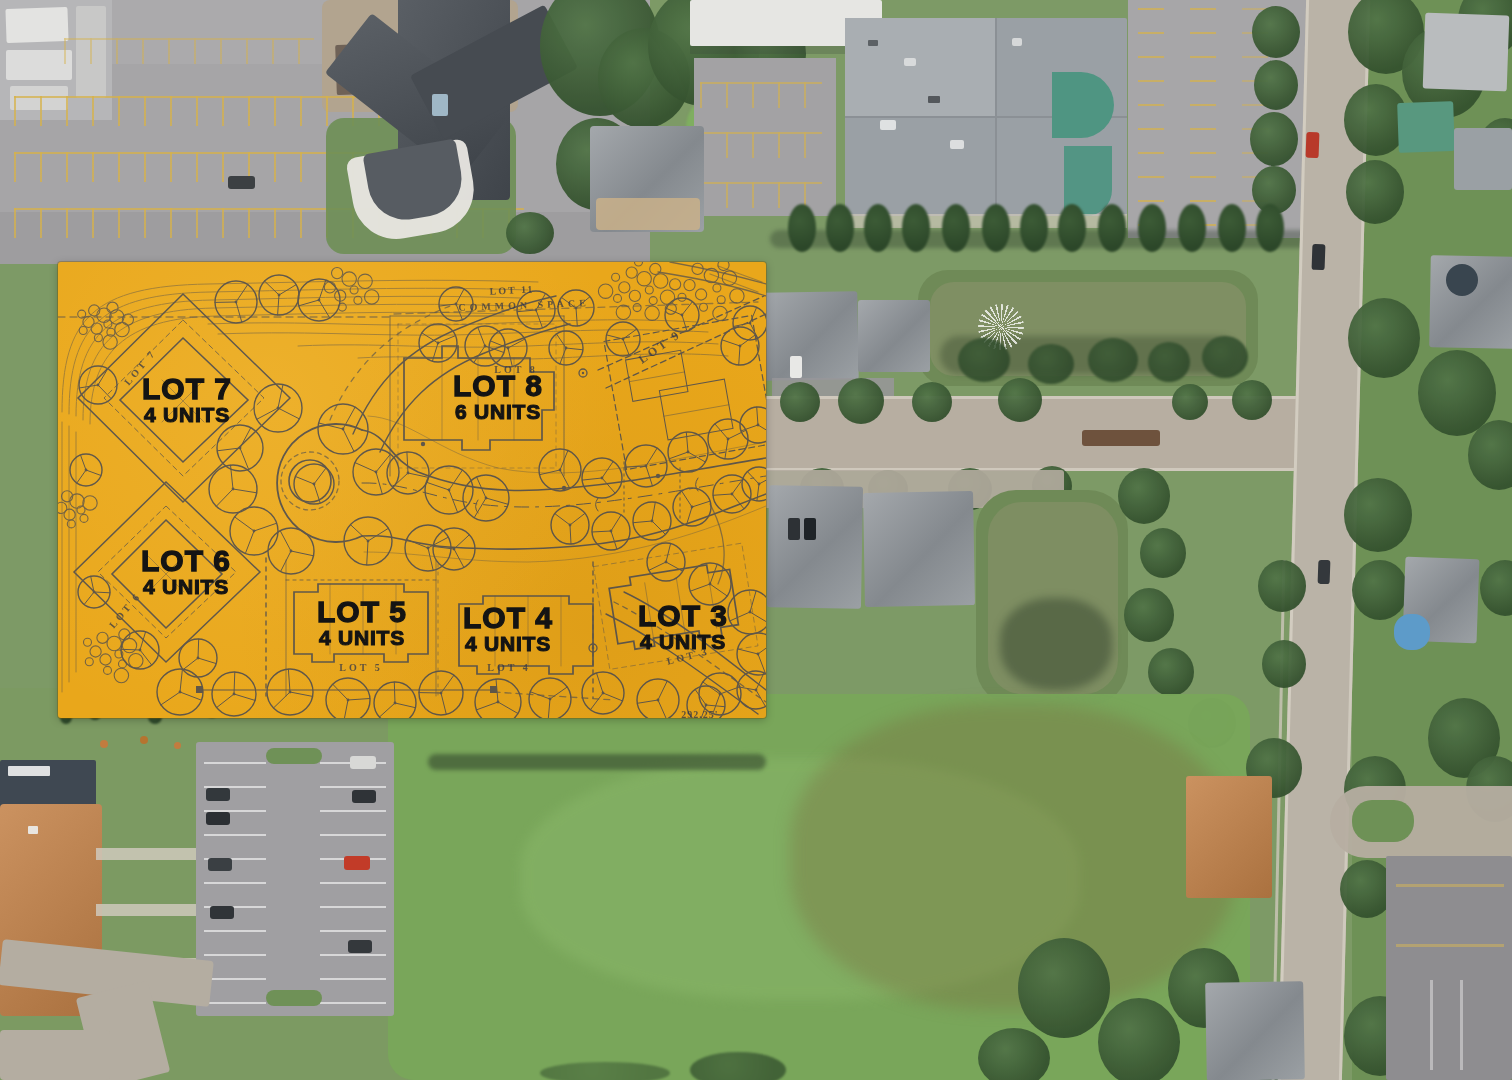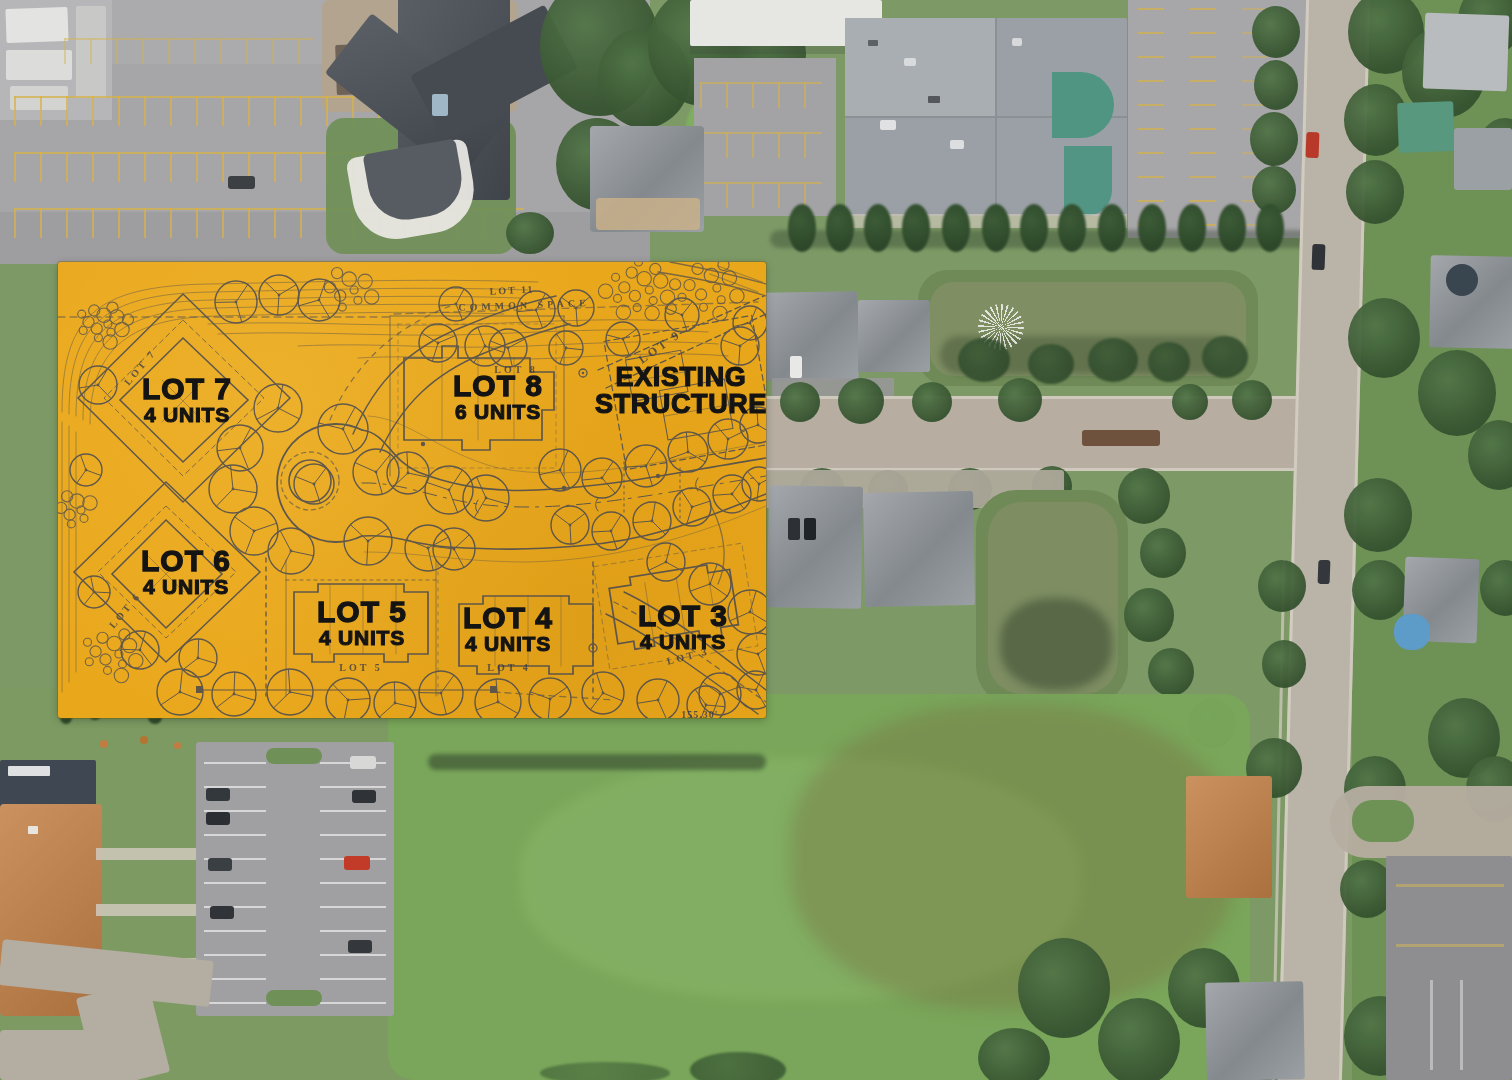--- a/index.html
+++ b/index.html
@@ -881,24 +881,20 @@
 
   <div class="labels-layer" id="labels-layer" style="z-index:8">
       <div class="lot-label" style="left: 187px; top: 399px;">
         <div class="t">LOT 7</div>
         <div class="s">4 UNITS</div>
       </div>
       <div class="lot-label" style="left: 498px; top: 396px;">
         <div class="t">LOT 8</div>
         <div class="s">6 UNITS</div>
       </div>
-      <div class="lot-label existing" style="left: 681px; top: 391px;">
-        <div class="t">EXISTING</div>
-        <div class="s">STRUCTURE</div>
-      </div>
       <div class="lot-label" style="left: 186px; top: 571px;">
         <div class="t">LOT 6</div>
         <div class="s">4 UNITS</div>
       </div>
       <div class="lot-label" style="left: 362px; top: 622px;">
         <div class="t">LOT 5</div>
         <div class="s">4 UNITS</div>
       </div>
       <div class="lot-label" style="left: 508px; top: 628px;">
         <div class="t">LOT 4</div>
@@ -910,15 +906,15 @@
       </div>
       <div class="plan-note" style="left: 512px; top: 290px; font-size: 10px; letter-spacing: 2px; transform: translate(-50%, -50%) rotate(-3deg);">LOT 11</div>
       <div class="plan-note" style="left: 524px; top: 305px; font-size: 10px; letter-spacing: 4px; transform: translate(-50%, -50%) rotate(-2deg);">COMMON SPACE</div>
       <div class="plan-note" style="left: 660px; top: 347px; font-size: 12px; letter-spacing: 3px; transform: translate(-50%, -50%) rotate(-35deg);">LOT 9</div>
       <div class="plan-note" style="left: 516px; top: 369px; font-size: 10px; letter-spacing: 3px; transform: translate(-50%, -50%) rotate(0deg);">LOT 8</div>
       <div class="plan-note" style="left: 140px; top: 367px; font-size: 10px; letter-spacing: 3px; transform: translate(-50%, -50%) rotate(-50deg);">LOT 7</div>
       <div class="plan-note" style="left: 125px; top: 610px; font-size: 10px; letter-spacing: 3px; transform: translate(-50%, -50%) rotate(-50deg);">LOT 6</div>
       <div class="plan-note" style="left: 361px; top: 667px; font-size: 10px; letter-spacing: 3px; transform: translate(-50%, -50%) rotate(0deg);">LOT 5</div>
       <div class="plan-note" style="left: 509px; top: 667px; font-size: 10px; letter-spacing: 3px; transform: translate(-50%, -50%) rotate(0deg);">LOT 4</div>
       <div class="plan-note" style="left: 688px; top: 656px; font-size: 10px; letter-spacing: 3px; transform: translate(-50%, -50%) rotate(-14deg);">LOT 3</div>
-      <div class="plan-note" style="left: 700px; top: 714px; font-size: 10px; letter-spacing: 1px; transform: translate(-50%, -50%) rotate(0deg);">155.30'</div>
+      <div class="plan-note" style="left: 700px; top: 714px; font-size: 10px; letter-spacing: 1px; transform: translate(-50%, -50%) rotate(0deg);">292.25'</div>
     </div>
 </div>
 
 </body></html>

